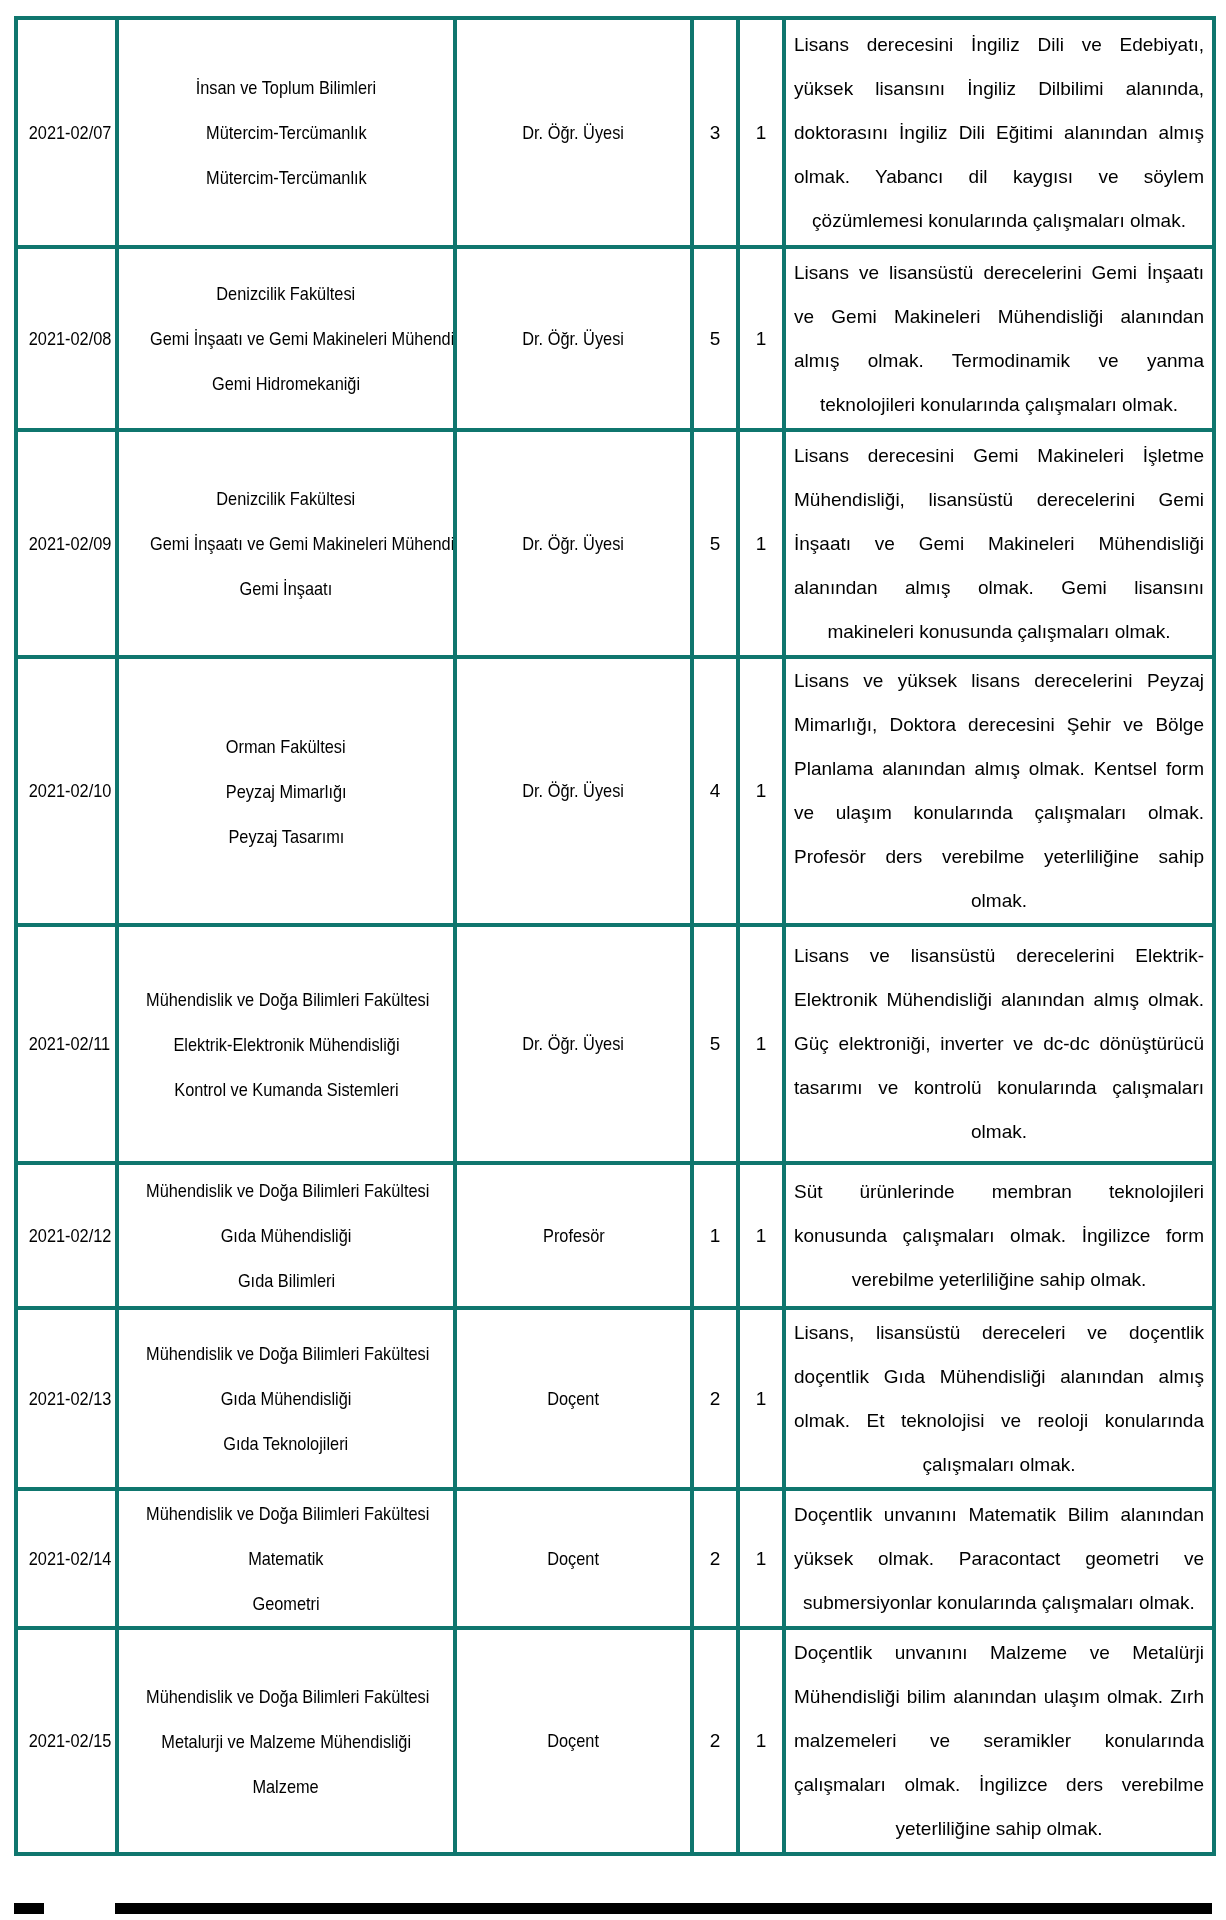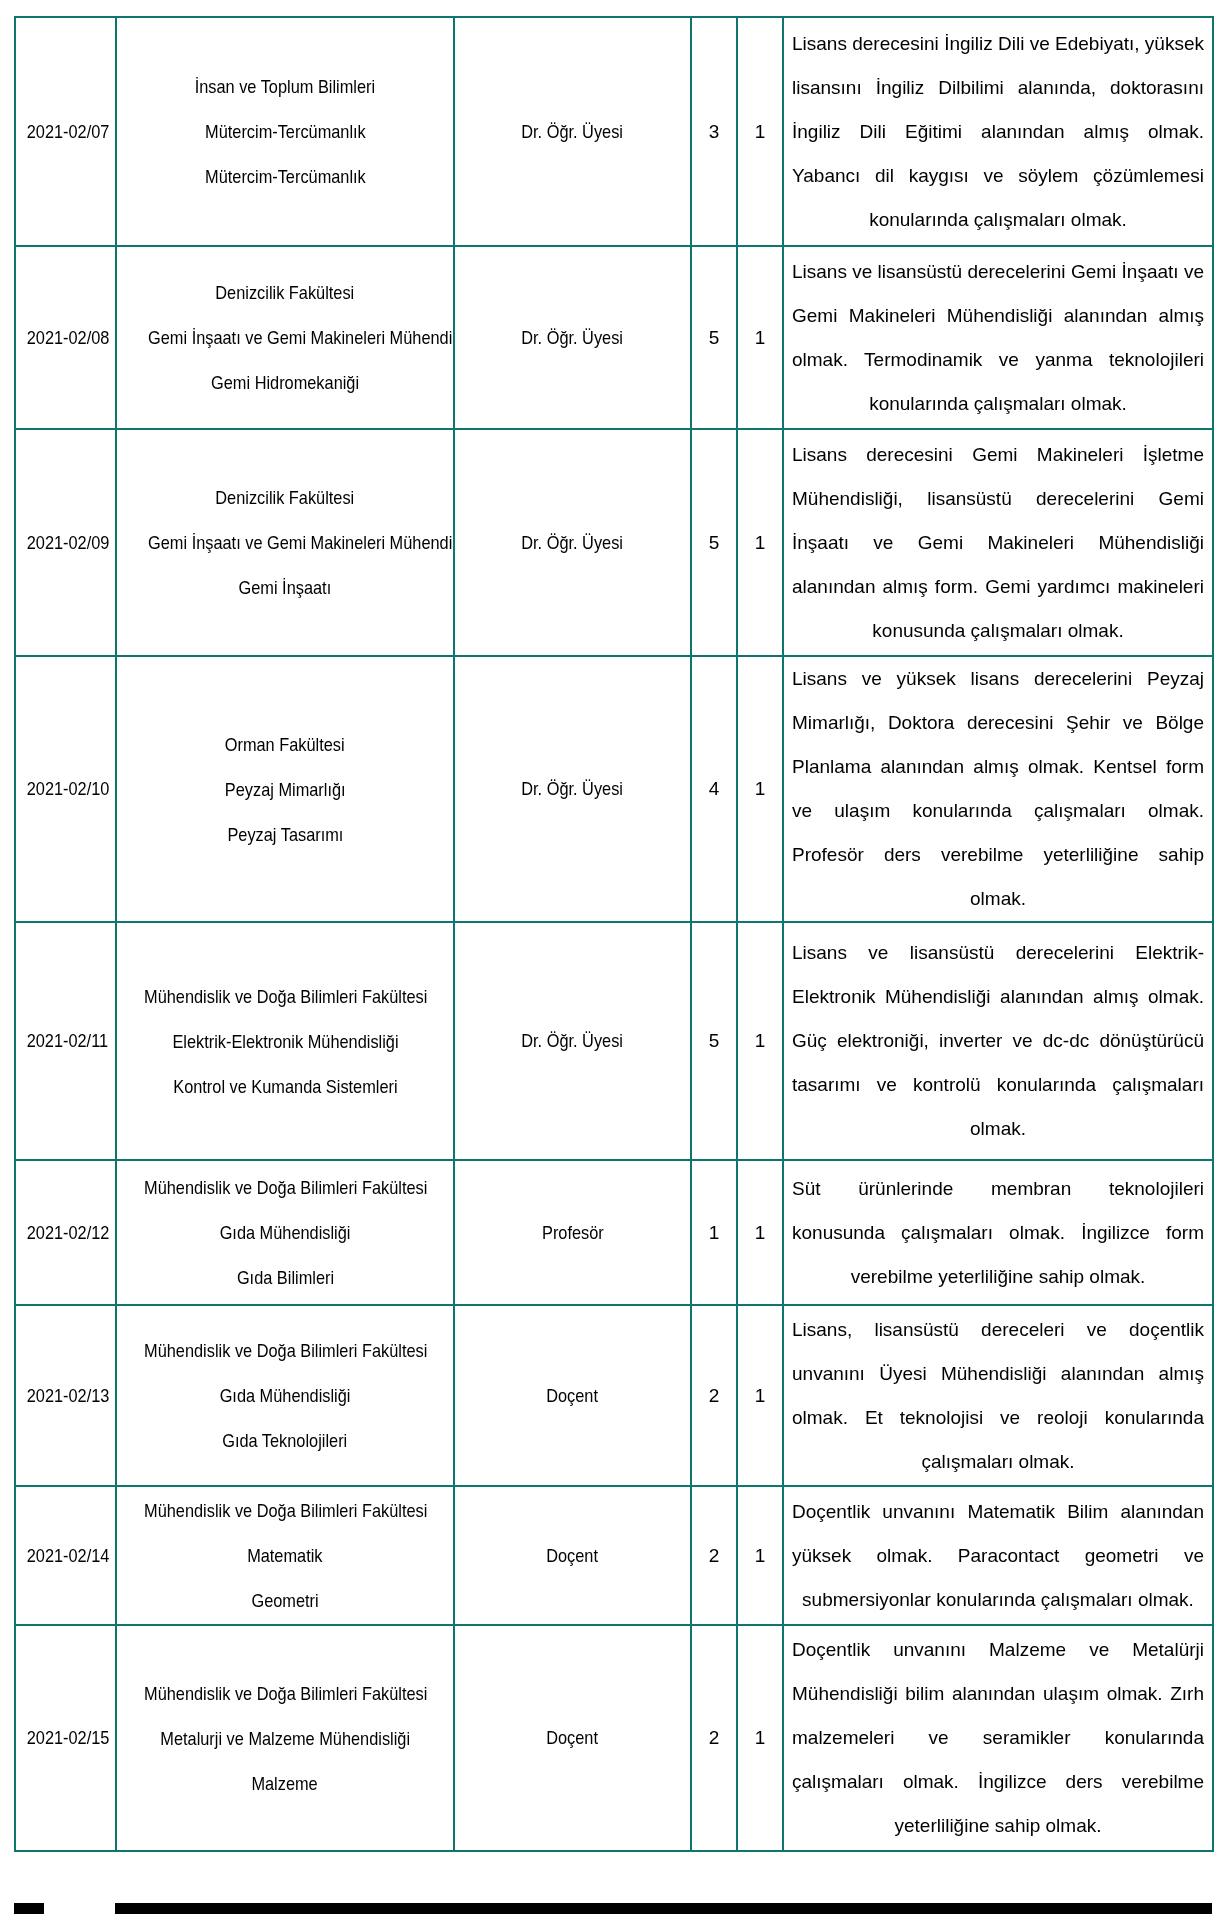--- a/index.html
+++ b/index.html
@@ -21,21 +21,21 @@
   }
   table.grid {
     position: absolute;
     left: 14px;
     top: 16px;
     width: 1198px;
     border-collapse: collapse;
     table-layout: fixed;
   }
   table.grid td {
-    border: 2px solid #0f766e;
+    border: 4px solid #0f766e;
     text-align: center;
     vertical-align: middle;
     padding: 0 4px;
     font-size: 19px;
     line-height: 44px;
     overflow: hidden;
   }
   td.no-top { border-top: none; margin-left: 44px; }
   .cx {
     display: inline-block;
@@ -110,21 +110,21 @@
           <td class="code-cell"><span class="cx">2021-02/09</span></td>
           <td class="unit-cell">
             <div class="unit-line"><span class="cx">Denizcilik Fakültesi</span></div>
             <div class="unit-line"><span class="cx">Gemi İnşaatı ve Gemi Makineleri Mühendisliği</span></div>
             <div class="unit-line"><span class="cx">Gemi İnşaatı</span></div>
           </td>
           <td class="title-cell"><span class="cx">Dr. Öğr. Üyesi</span></td>
           <td class="num">5</td>
           <td class="num">1</td>
           <td class="desc-cell">
-            <div class="desc">Lisans derecesini Gemi Makineleri İşletme Mühendisliği, lisansüstü derecelerini Gemi İnşaatı ve Gemi Makineleri Mühendisliği alanından almış form. Gemi yardımcı makineleri konusunda çalışmaları olmak.</div>
+            <div class="desc">Lisans derecesini Gemi Makineleri İşletme Mühendisliği, lisansüstü derecelerini Gemi İnşaatı ve Gemi Makineleri Mühendisliği alanından almış olmak. Gemi lisansını makineleri konusunda çalışmaları olmak.</div>
           </td>
         </tr>
         <tr style="height: 254px;">
           <td class="code-cell"><span class="cx">2021-02/10</span></td>
           <td class="unit-cell">
             <div class="unit-line"><span class="cx">Orman Fakültesi</span></div>
             <div class="unit-line"><span class="cx">Peyzaj Mimarlığı</span></div>
             <div class="unit-line"><span class="cx">Peyzaj Tasarımı</span></div>
           </td>
           <td class="title-cell"><span class="cx">Dr. Öğr. Üyesi</span></td>
@@ -166,21 +166,21 @@
           <td class="code-cell"><span class="cx">2021-02/13</span></td>
           <td class="unit-cell">
             <div class="unit-line"><span class="cx">Mühendislik ve Doğa Bilimleri Fakültesi</span></div>
             <div class="unit-line"><span class="cx">Gıda Mühendisliği</span></div>
             <div class="unit-line"><span class="cx">Gıda Teknolojileri</span></div>
           </td>
           <td class="title-cell"><span class="cx">Doçent</span></td>
           <td class="num">2</td>
           <td class="num">1</td>
           <td class="desc-cell">
-            <div class="desc">Lisans, lisansüstü dereceleri ve doçentlik unvanını Üyesi Mühendisliği alanından almış olmak. Et teknolojisi ve reoloji konularında çalışmaları olmak.</div>
+            <div class="desc">Lisans, lisansüstü dereceleri ve doçentlik doçentlik Gıda Mühendisliği alanından almış olmak. Et teknolojisi ve reoloji konularında çalışmaları olmak.</div>
           </td>
         </tr>
         <tr style="height: 139px;">
           <td class="code-cell"><span class="cx">2021-02/14</span></td>
           <td class="unit-cell">
             <div class="unit-line"><span class="cx">Mühendislik ve Doğa Bilimleri Fakültesi</span></div>
             <div class="unit-line"><span class="cx">Matematik</span></div>
             <div class="unit-line"><span class="cx">Geometri</span></div>
           </td>
           <td class="title-cell"><span class="cx">Doçent</span></td>

